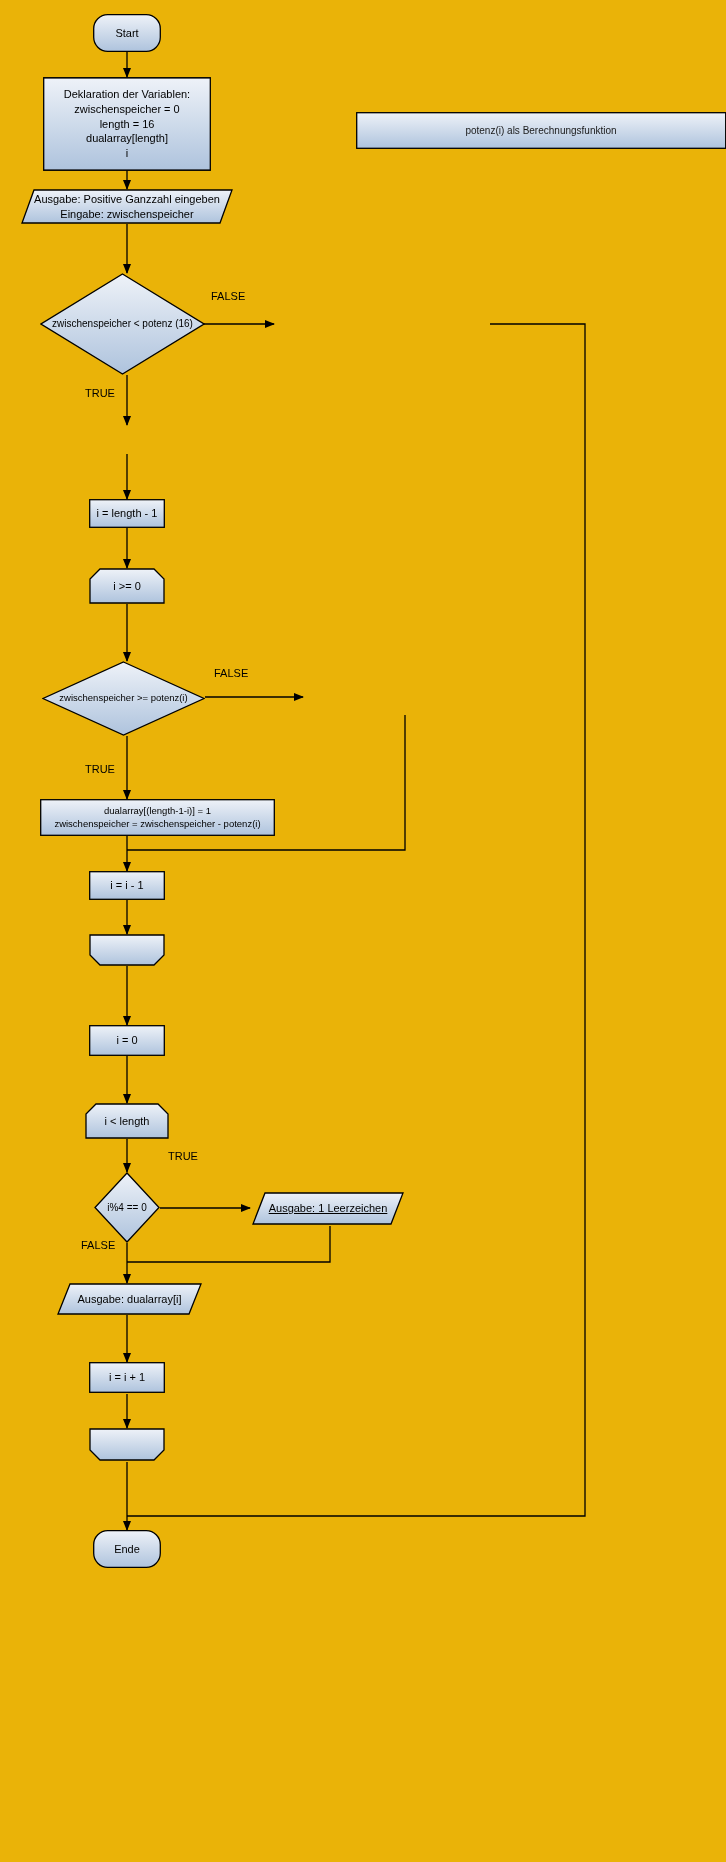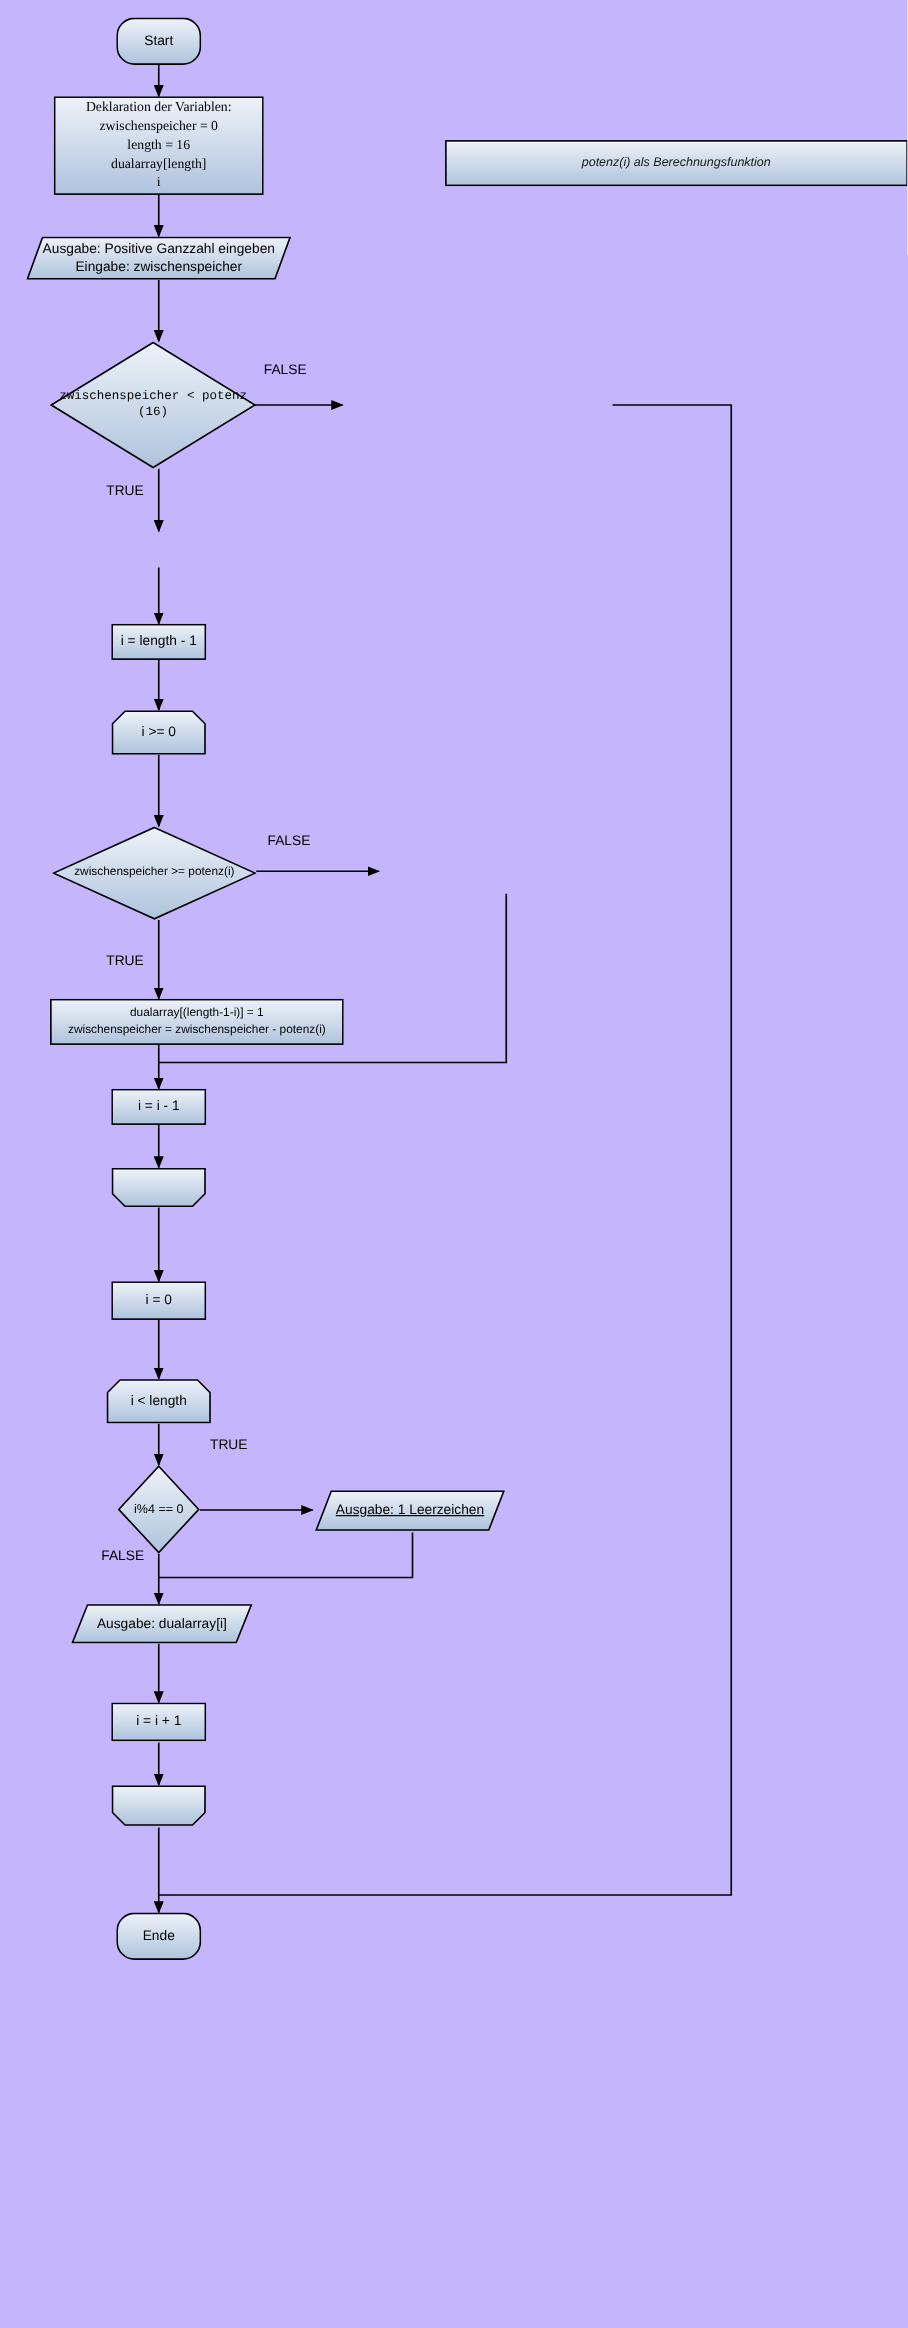--- a/index.html
+++ b/index.html
@@ -1,23 +1,23 @@
 <!DOCTYPE html>
 <html><head>
 <meta charset="utf-8">
 <style>
   html,body{margin:0;padding:0;background:#ffffff;}
   body{font-family:"Liberation Sans",sans-serif;}
-  #stage{position:relative;width:726px;height:1862px;background:#c4b5fd;overflow:hidden;}
+  #stage{position:relative;width:726px;height:1862px;background:#eab308;overflow:hidden;}
   .node{position:absolute;box-sizing:border-box;display:flex;align-items:center;justify-content:center;text-align:center;color:#000000;font-size:11px;line-height:1.35;}
   .node .txt{position:relative;z-index:3;padding:0 6px;white-space:pre-line;}
   .shape{position:absolute;left:0;top:0;width:100%;height:100%;z-index:1;}
   .edge-label{position:absolute;font-size:11px;color:#000;white-space:nowrap;}
   svg.wires{position:absolute;left:0;top:0;width:726px;height:1862px;z-index:0;overflow:visible;}
-  .legend{position:absolute;box-sizing:border-box;display:flex;align-items:center;justify-content:center;font-size:10px;color:#1a1a1a;font-style:italic;}
+  .legend{position:absolute;box-sizing:border-box;display:flex;align-items:center;justify-content:center;font-size:10px;color:#1a1a1a;}
 </style>
 </head>
 <body>
 
 <div id="stage">
 
   <svg class="wires" viewBox="0 0 726 1862">
     <defs>
       <marker id="ah" markerWidth="10" markerHeight="8" refX="9" refY="4" orient="auto" markerUnits="userSpaceOnUse">
         <path d="M0,0 L10,4 L0,8 z" fill="#000"></path>
@@ -58,21 +58,21 @@
     </g>
   </svg>
 
   <div class="node" style="left:93px;top:14px;width:68px;height:38px;">
     <svg class="shape" viewBox="0 0 68 38" preserveAspectRatio="none">
       <rect x="0.7" y="0.7" width="66.6" height="36.6" rx="14" ry="14" fill="url(#gfill)" stroke="#000" stroke-width="1.3"></rect>
     </svg>
     <span class="txt">Start</span>
   </div>
 
-  <div class="node" style="left:43px;top:77px;width:168px;height:79px;font-family:Liberation Serif, serif;">
+  <div class="node" style="left:43px;top:77px;width:168px;height:94px;">
     <svg class="shape" viewBox="0 0 168 79" preserveAspectRatio="none">
       <rect x="0.7" y="0.7" width="166.6" height="77.6" fill="url(#gfill)" stroke="#000" stroke-width="1.3"></rect>
     </svg>
     <span class="txt">Deklaration der Variablen:
 zwischenspeicher = 0
 length = 16
 dualarray[length]
 i</span>
   </div>
 
@@ -81,21 +81,21 @@
       <polygon points="13,1 211,1 199,34 1,34" fill="url(#gfill)" stroke="#000" stroke-width="1.3"></polygon>
     </svg>
     <span class="txt">Ausgabe: Positive Ganzzahl eingeben
 Eingabe: zwischenspeicher</span>
   </div>
 
   <div class="node" style="left:40px;top:273px;width:165px;height:102px;">
     <svg class="shape" viewBox="0 0 165 102" preserveAspectRatio="none">
       <polygon points="82.5,1 164,51 82.5,101 1,51" fill="url(#gfill)" stroke="#000" stroke-width="1.3"></polygon>
     </svg>
-    <span class="txt" style="font-size:10px;font-family:Liberation Mono, monospace;">zwischenspeicher &lt; potenz (16)</span>
+    <span class="txt" style="font-size:10px;">zwischenspeicher &lt; potenz (16)</span>
   </div>
 
 
 
   <div class="node" style="left:89px;top:499px;width:76px;height:29px;">
     <svg class="shape" viewBox="0 0 76 29" preserveAspectRatio="none">
       <rect x="0.7" y="0.7" width="74.6" height="27.6" fill="url(#gfill)" stroke="#000" stroke-width="1.3"></rect>
     </svg>
     <span class="txt">i = length - 1</span>
   </div>

